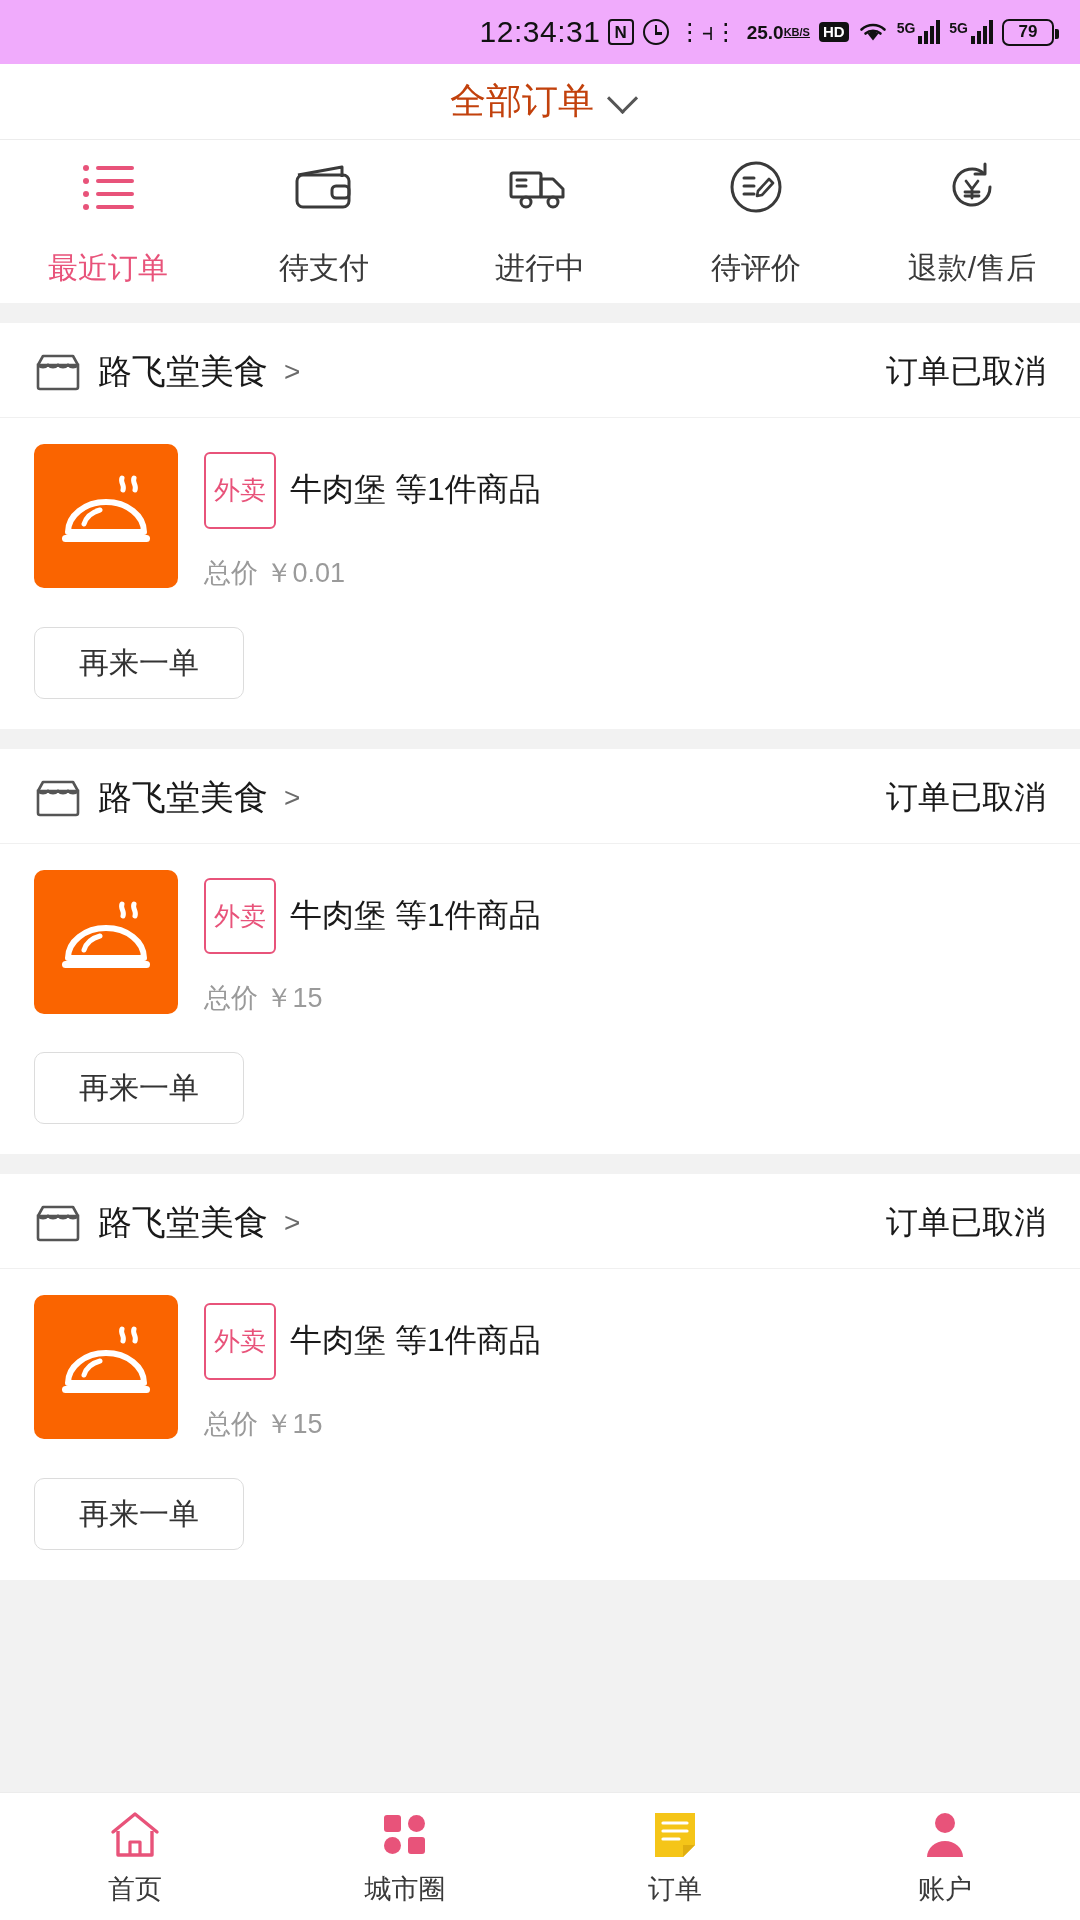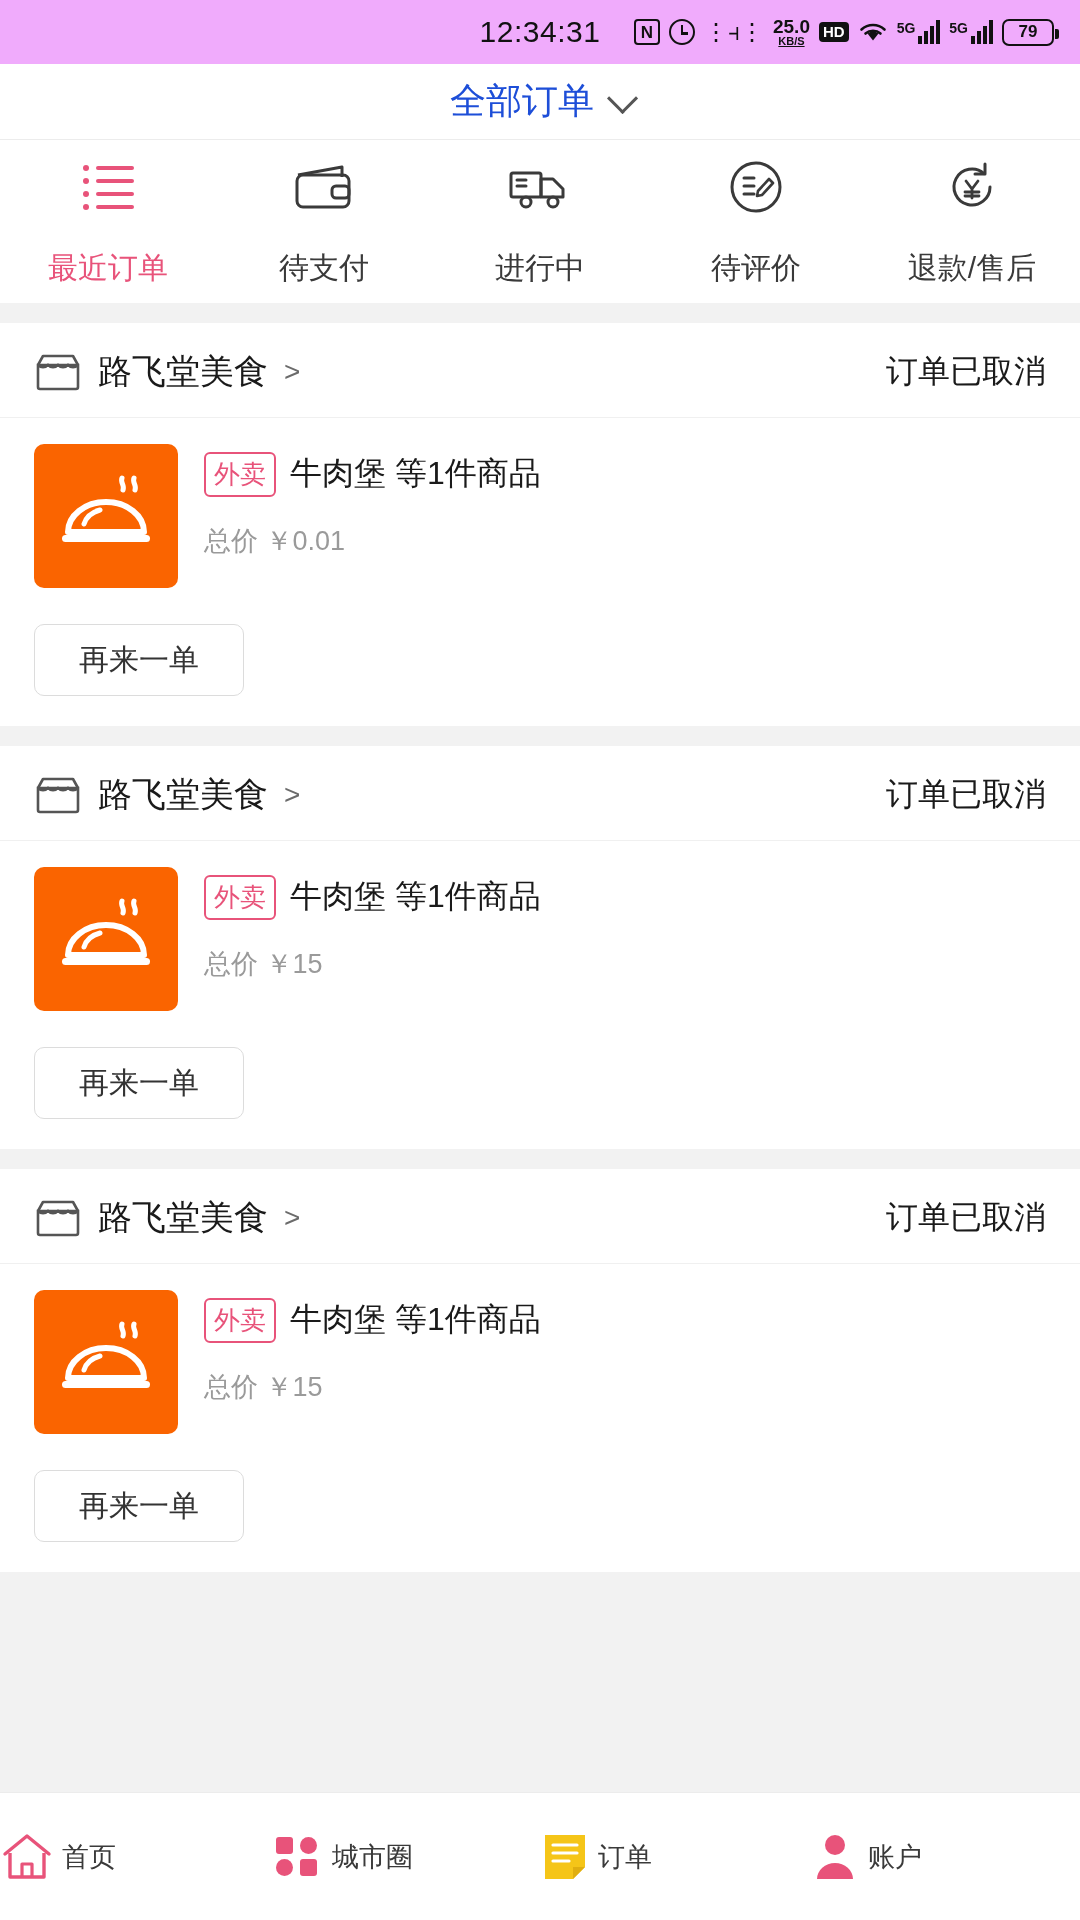--- a/index.html
+++ b/index.html
@@ -30,21 +30,21 @@
   .sicon { display: flex; align-items: center; justify-content: center; color: #111; }
   .nfc-box {
     width: 26px; height: 26px; border: 2px solid #111; border-radius: 4px;
     font-size: 17px; font-weight: bold; display: flex; align-items: center; justify-content: center;
     line-height: 1;
   }
   .alarm { width: 26px; height: 26px; border: 2.5px solid #111; border-radius: 50%; position: relative; }
   .alarm::before { content: ""; position: absolute; left: 10px; top: 4px; width: 2.5px; height: 9px; background: #111; }
   .alarm::after { content: ""; position: absolute; left: 10px; top: 11px; width: 7px; height: 2.5px; background: #111; }
   .vibrate { font-size: 24px; line-height: 1; }
-  .kbs { display: flex; flex-direction: column; align-items: center; line-height: 1; }
+  .kbs { display: flex; flex-direction: row; align-items: center; line-height: 1; }
   .kbs .v { font-size: 19px; font-weight: 600; }
   .kbs .u { font-size: 11px; font-weight: 600; text-decoration: underline; }
   .hd-badge {
     background: #111; color: #fff; font-size: 15px; font-weight: bold;
     padding: 2px 4px; border-radius: 4px; line-height: 1.1;
   }
   .wifi-ico { font-size: 26px; line-height: 1; }
   .signal-grp { display: flex; align-items: flex-end; gap: 2px; }
   .signal-grp .g5 { font-size: 14px; font-weight: 700; align-self: flex-start; margin-right: 1px; }
   .bars { display: flex; align-items: flex-end; gap: 2px; height: 24px; }
@@ -56,21 +56,21 @@
     position: relative; display: flex; align-items: center; justify-content: center;
   }
   .battery::after { content: ""; position: absolute; right: -7px; top: 8px; width: 4px; height: 10px; background: #111; border-radius: 0 2px 2px 0; }
   .battery span { font-size: 17px; font-weight: 600; }
 
   
   .titlebar {
     height: 76px; background: #fff; display: flex; align-items: center; justify-content: center;
     gap: 14px; border-bottom: 1px solid #ececec;
   }
-  .titlebar .t { font-size: 36px; color: #1d4ed8; font-weight: 500; }
+  .titlebar .t { font-size: 36px; color: #c2410c; font-weight: 500; }
   .chev { width: 22px; height: 22px; border-right: 3px solid #555; border-bottom: 3px solid #555; transform: rotate(45deg) translateY(-5px); }
 
   
   .tabs { background: #fff; display: flex; padding: 18px 0 14px; }
   .tab { flex: 1; display: flex; flex-direction: column; align-items: center; gap: 32px; }
   .tab .label { font-size: 30px; color: #3a3a3a; }
   .tab.active .label { color: #e8537a; }
   .tab-ico { height: 58px; display: flex; align-items: center; justify-content: center; color: #3a3a3a; }
   .tab.active .tab-ico { color: #e8537a; }
 
@@ -96,38 +96,38 @@
 
   .card-body { display: flex; padding: 26px 34px 20px 34px; }
   .thumb {
     width: 144px; height: 144px; border-radius: 10px; background: #fa6400;
     display: flex; align-items: center; justify-content: center; flex: none;
   }
   .card-info { margin-left: 26px; padding-top: 8px; }
   .line1 { display: flex; align-items: center; gap: 14px; }
   .badge {
     border: 2px solid #e8537a; color: #e8537a; font-size: 26px;
-    padding: 4px 8px; border-radius: 6px; line-height: 1.25;
+    padding: 20px 8px; border-radius: 6px; line-height: 1.25;
   }
   .goods { font-size: 32px; color: #1a1a1a; }
   .total { margin-top: 26px; font-size: 27px; color: #9a9a9a; }
 
   .card-foot { display: flex; justify-content: flex-start; padding: 16px 34px 30px 34px; }
   .btn-reorder {
     border: 1px solid #dcdcdc; border-radius: 10px; background: #fff;
     font-size: 30px; color: #333; padding: 20px 44px; line-height: 1;
   }
 
   
   .bottom-spacer { flex: 1; background: #f2f2f2; }
   .tabbar {
     height: 128px; background: #fff; border-top: 1px solid #ececec;
     display: flex; align-items: center;
   }
-  .tbitem { flex: 1; display: flex; flex-direction: row; align-items: center; gap: 8px; }
+  .tbitem { flex: 1; display: flex; flex-direction: column; align-items: center; gap: 8px; }
   .tbitem .lbl { font-size: 27px; color: #3a3a3a; }
   .tbico { height: 56px; display: flex; align-items: center; justify-content: center; }
 </style>
 </head>
 <body>
 
 <div class="phone">
 
   <div class="statusbar">
     <div class="status-left"></div>

